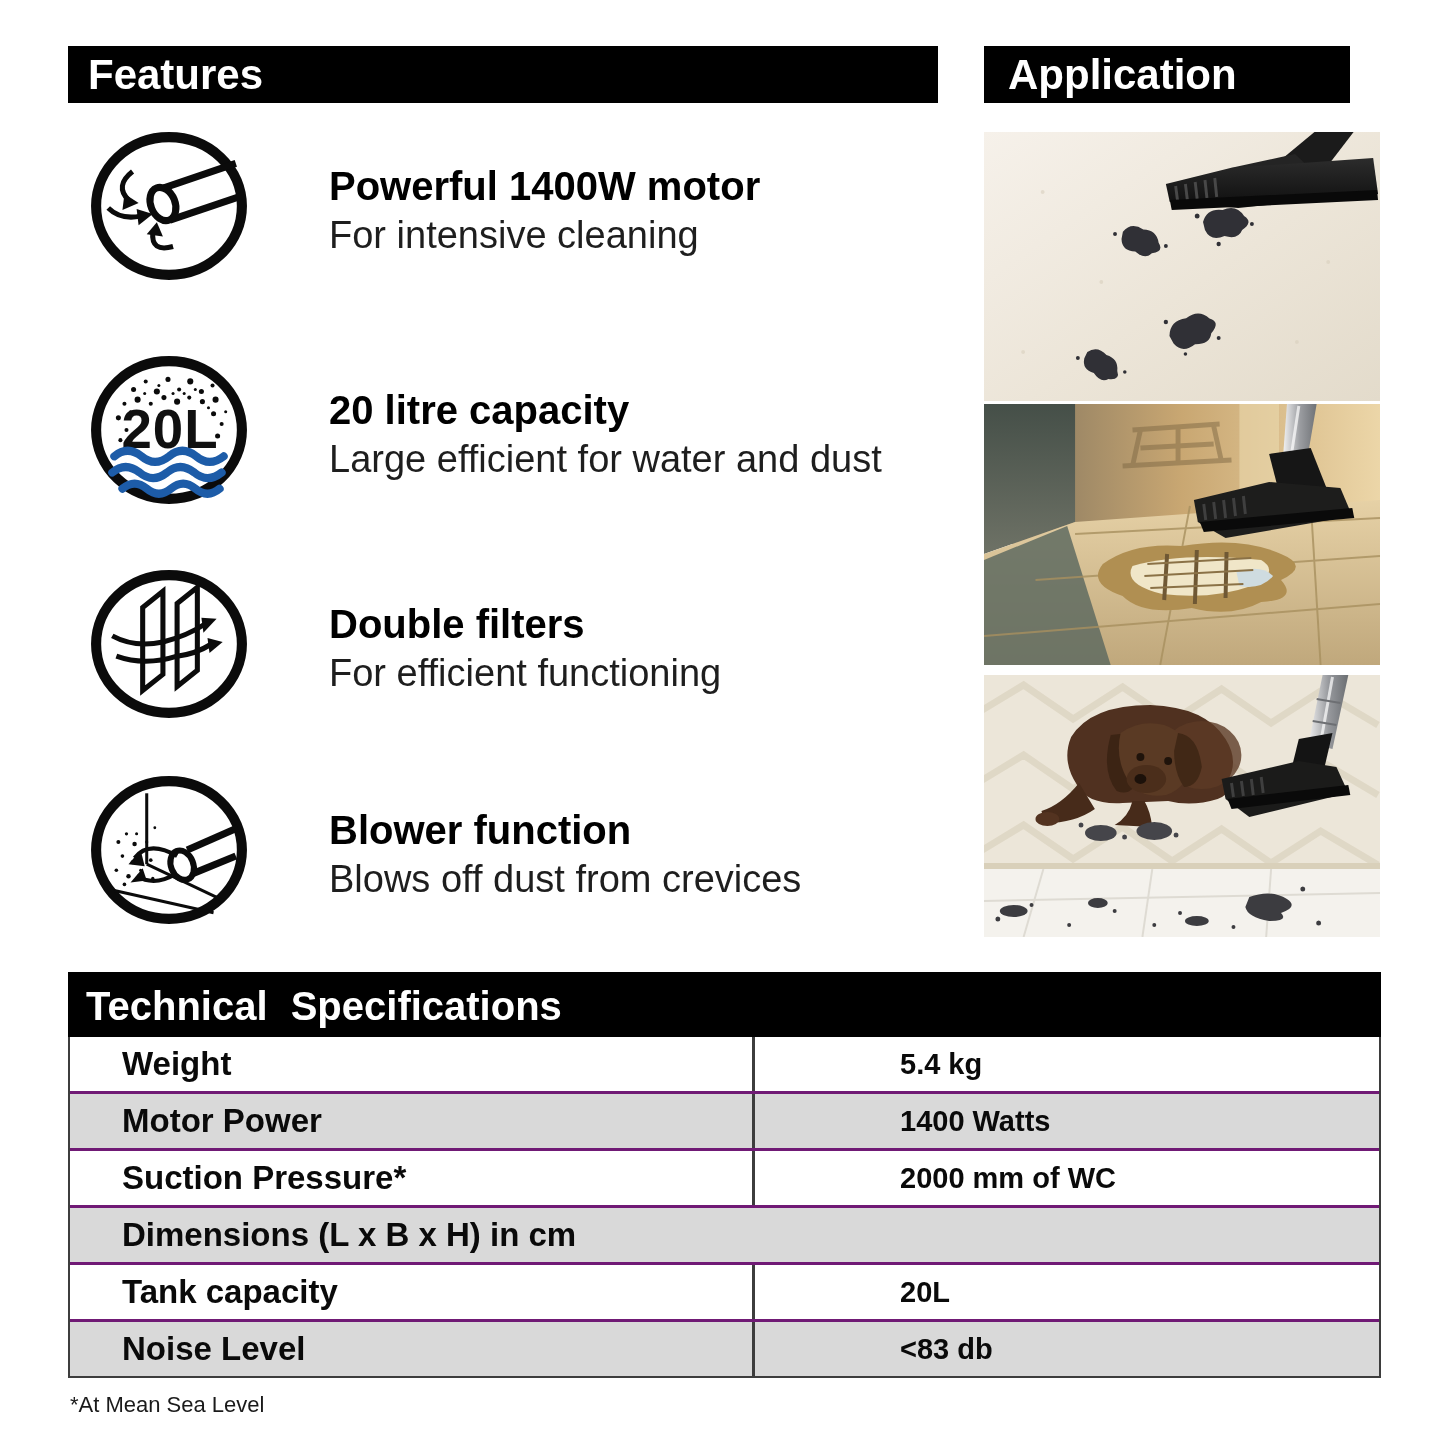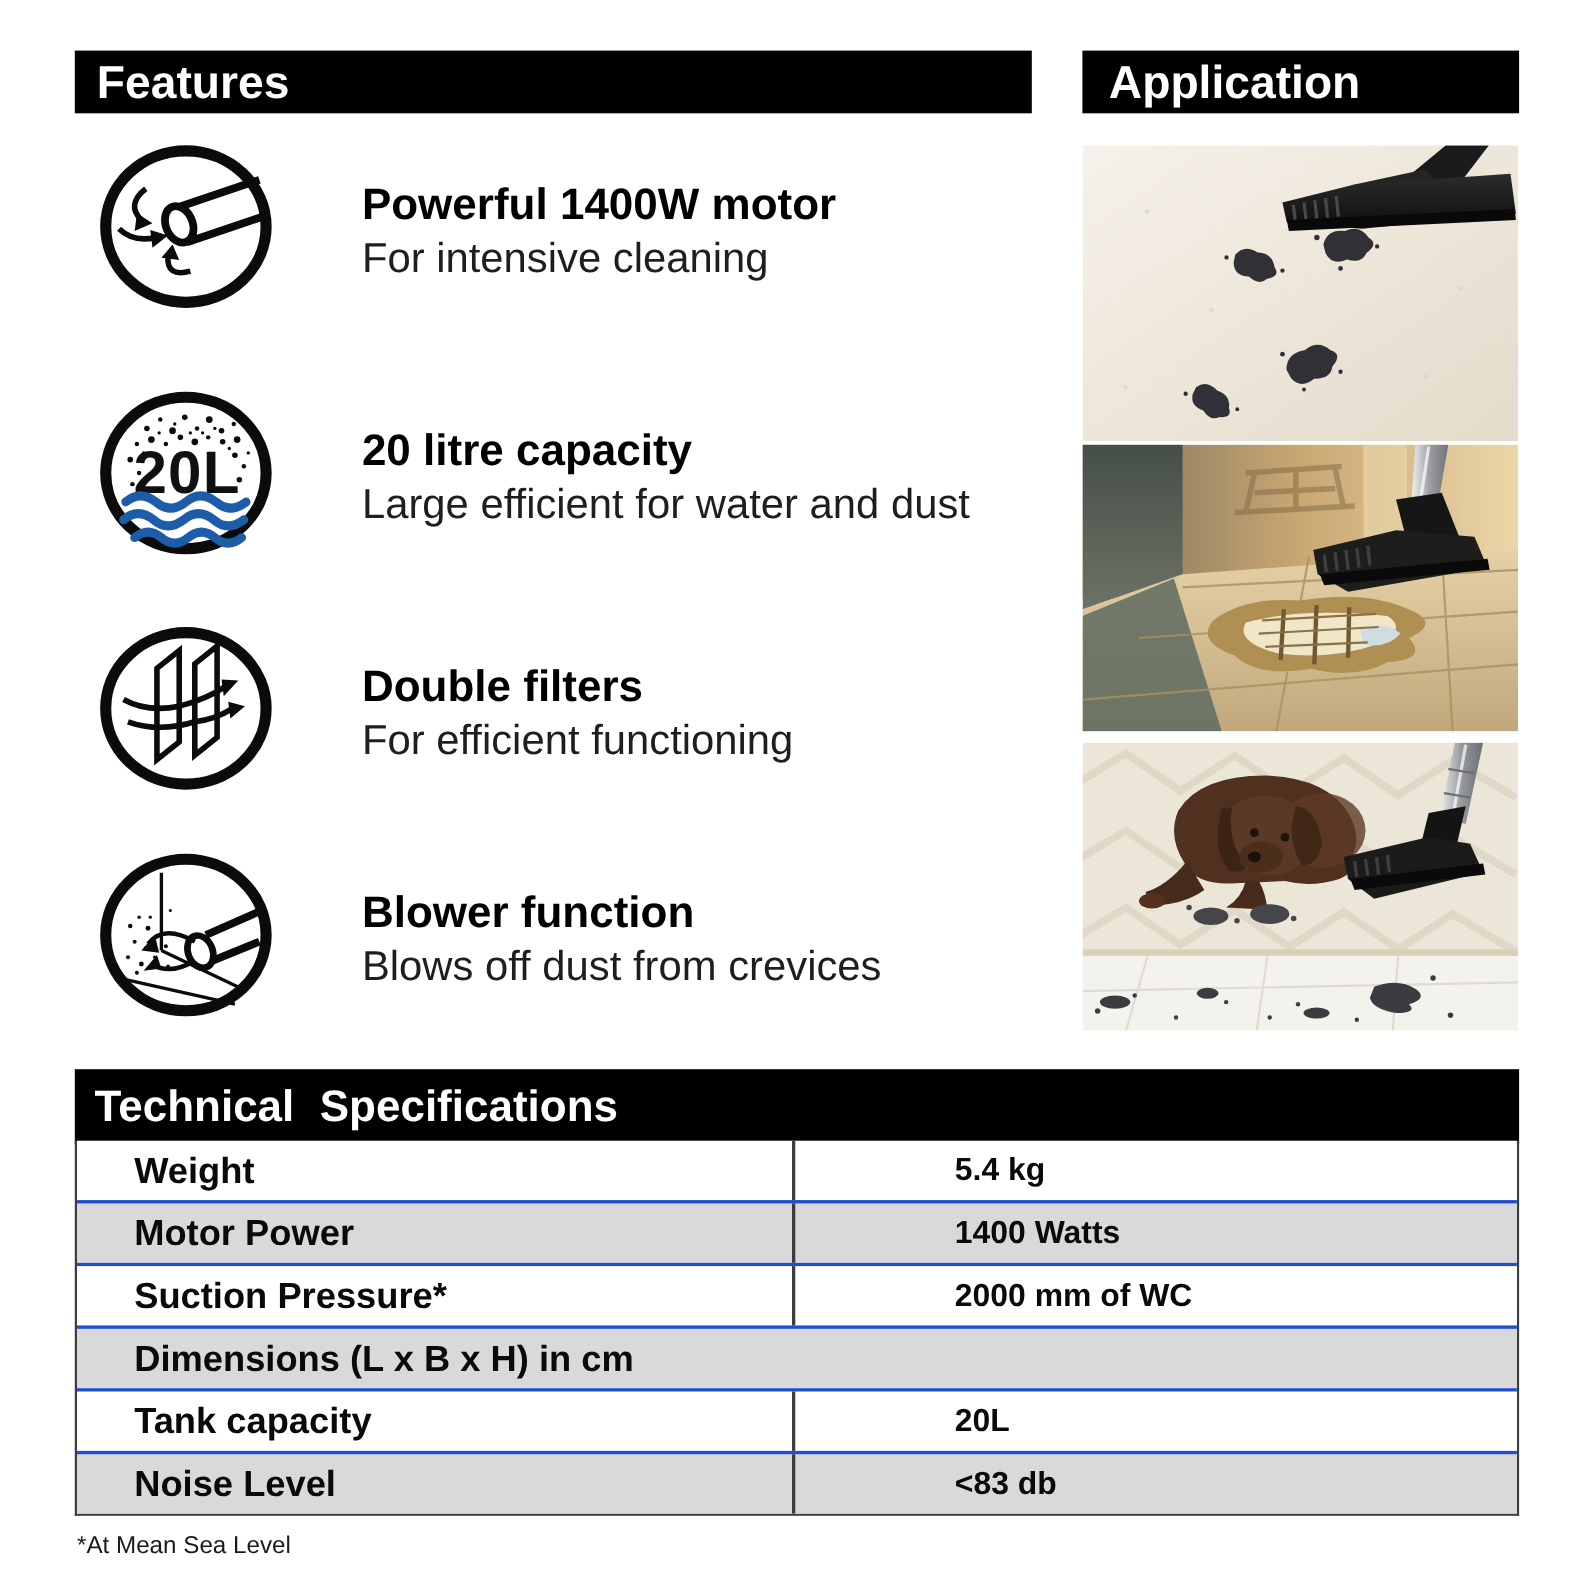--- a/index.html
+++ b/index.html
@@ -1,39 +1,39 @@
 <!DOCTYPE html>
 <html><head>
 <meta charset="utf-8">
 <style>
   html,body{margin:0;padding:0;background:#fff;}
   .page{position:relative;width:1445px;height:1444px;background:#ffffff;
         font-family:"Liberation Sans",sans-serif;overflow:hidden;}
   .bar{position:absolute;background:#000;color:#fff;display:flex;align-items:center;
        font-weight:bold;box-sizing:border-box;}
   #features-bar{left:68px;top:46px;width:870px;height:57px;padding-left:20px;font-size:42px;}
-  #application-bar{left:984px;top:46px;width:397px;height:57px;padding-left:24px;font-size:42px;}
+  #application-bar{left:984px;top:46px;width:366px;height:57px;padding-left:24px;font-size:42px;}
   #tech-bar{left:68px;top:972px;width:1313px;height:68px;padding-left:18px;font-size:40px;word-spacing:12px;}
 
   .feature{position:absolute;left:88px;display:flex;align-items:flex-start;}
   .icon-box{width:162px;height:162px;flex:none;}
   .icon-box svg{width:100%;height:100%;display:block;}
   .ftext{margin-left:79px;padding-top:40px;display:flex;flex-direction:column;gap:9px;}
   .ftitle{font-size:40px;font-weight:bold;color:#000;line-height:1.05;white-space:nowrap;}
   .fsub{font-size:38px;font-weight:400;color:#1e1e1e;line-height:1.05;white-space:nowrap;}
   #feature-1{top:125px;} #feature-2{top:349px;} #feature-3{top:563px;} #feature-4{top:769px;}
 
   .photo{position:absolute;left:984px;width:396px;overflow:hidden;}
   .photo svg{width:100%;height:100%;display:block;}
   #photo-1{top:132px;height:269px;} #photo-2{top:404px;height:261px;} #photo-3{top:675px;height:262px;}
 
   .spec-table{position:absolute;left:68px;top:1037px;width:1313px;box-sizing:border-box;
               border:2px solid #3d3d3d;border-top:none;}
-  .spec-row{display:flex;height:54px;background:#fff;}
-  .spec-row + .spec-row{border-top:3px solid #1d4ed8;}
+  .spec-row{display:flex;height:54px;background:#fff;gap:32px;}
+  .spec-row + .spec-row{border-top:3px solid #701a75;}
   .spec-row.alt{background:#d9d9d9;}
   .spec-label{width:650px;flex:none;box-sizing:border-box;padding-left:52px;display:flex;
               align-items:center;font-weight:bold;font-size:33px;color:#0a0a0a;}
   .spec-value{flex:1;border-left:3px solid #3d3d3d;box-sizing:border-box;padding-left:145px;
               display:flex;align-items:center;font-weight:bold;font-size:29px;color:#0a0a0a;}
 
   .footnote{position:absolute;left:70px;top:1392px;font-size:22px;color:#1a1a1a;}
 </style>
 </head>
 <body>

